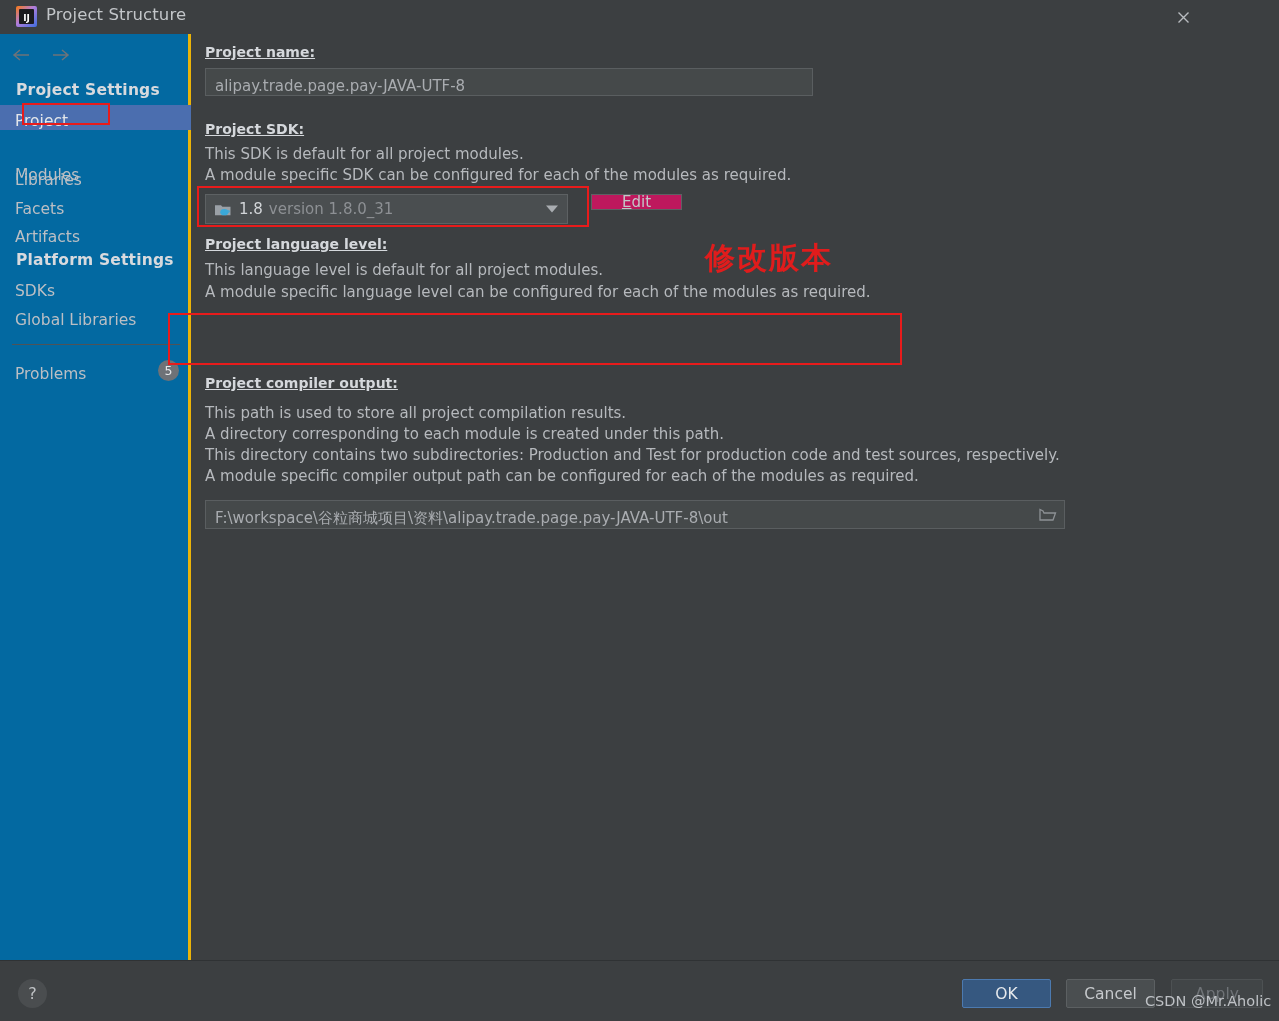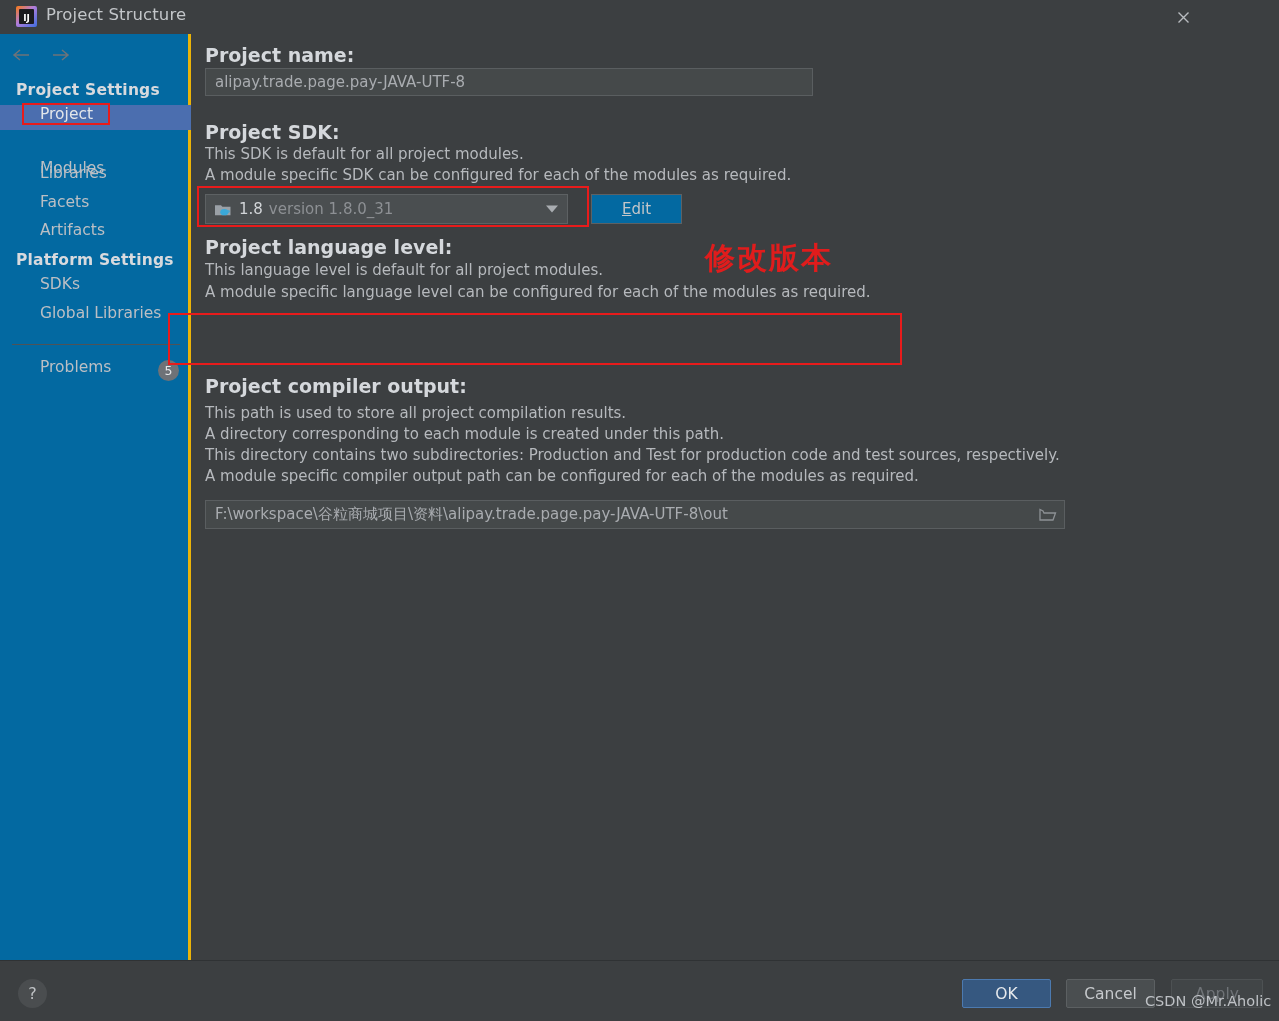--- a/index.html
+++ b/index.html
@@ -52,22 +52,22 @@
   .side-group {
     position: absolute; left: 16px;
     font-size: 15.5px; font-weight: bold; color: #d8dade;
     letter-spacing: .2px;
   }
   #group-project { top: 47px; }
   #group-platform { top: 217px; }
 
   .side-item {
     position: absolute; left: 0; width: 191px; height: 25px;
-    display: flex; align-items: flex-start;
-    padding-left: 40px;
+    display: flex; align-items: flex-end;
+    padding-left: 15px;
     font-size: 15.5px; color: #bcbfc4;
     cursor: pointer;
   }
   .side-item.selected {
     background: #4b6eaf; color: #e3e6ea;
   }
   #item-project  { top: 71px; }
   #item-modules  { top: 101px; margin-top: 24px; }
   #item-libraries{ top: 130px; }
   #item-facets   { top: 159px; }
@@ -90,34 +90,34 @@
 
   
   #content {
     position: absolute; left: 192px; top: 34px;
     width: 1087px; height: 926px;
     background: #3c3f41;
   }
 
   .sec-title {
     position: absolute; left: 13px;
-    font-size: 19px; font-weight: bold; color: #d5d8dc;
+    font-size: 14px; font-weight: bold; color: #d5d8dc; text-decoration: underline;
   }
   .sec-desc {
     position: absolute; left: 13px;
     font-size: 15px; color: #b6b9bd; white-space: nowrap;
   }
 
   .txtfield {
     position: absolute;
     height: 28px;
     background: #45494a;
     border: 1px solid #5a5e60;
-    display: flex; align-items: center;
-    padding: 12px 9px;
+    display: flex; align-items: flex-end;
+    padding: 0 9px;
     font-size: 15px; color: #a9acb0;
     cursor: text;
   }
 
   .combo {
     position: absolute;
     height: 30px;
     background: #4a4e50;
     border: 1px solid #5d6163;
     display: flex; align-items: center;
@@ -134,22 +134,22 @@
     border-top: 7px solid #a9adb1;
   }
 
   #sdk-combo { left: 13px; top: 160px; width: 363px; }
   #sdk-icon { width: 18px; height: 15px; margin-right: 7px; flex: none; }
   #sdk-name { color: #d2d5d8; margin-right: 6px; }
   #sdk-version { color: #8d9094; }
 
   #edit-btn {
     position: absolute; left: 399px; top: 160px;
-    width: 91px; height: 30px;
-    background: #0369a1;
+    width: 91px; height: 16px;
+    background: #be185d;
     border: 1px solid #5d6163;
     display: flex; align-items: center; justify-content: center;
     font-size: 15px; color: #c3c6c9;
     cursor: pointer;
   }
   #edit-btn u { text-decoration: underline; }
 
   #lang-combo { left: 13px; top: 284px; width: 653px; }
 
   #output-field {

